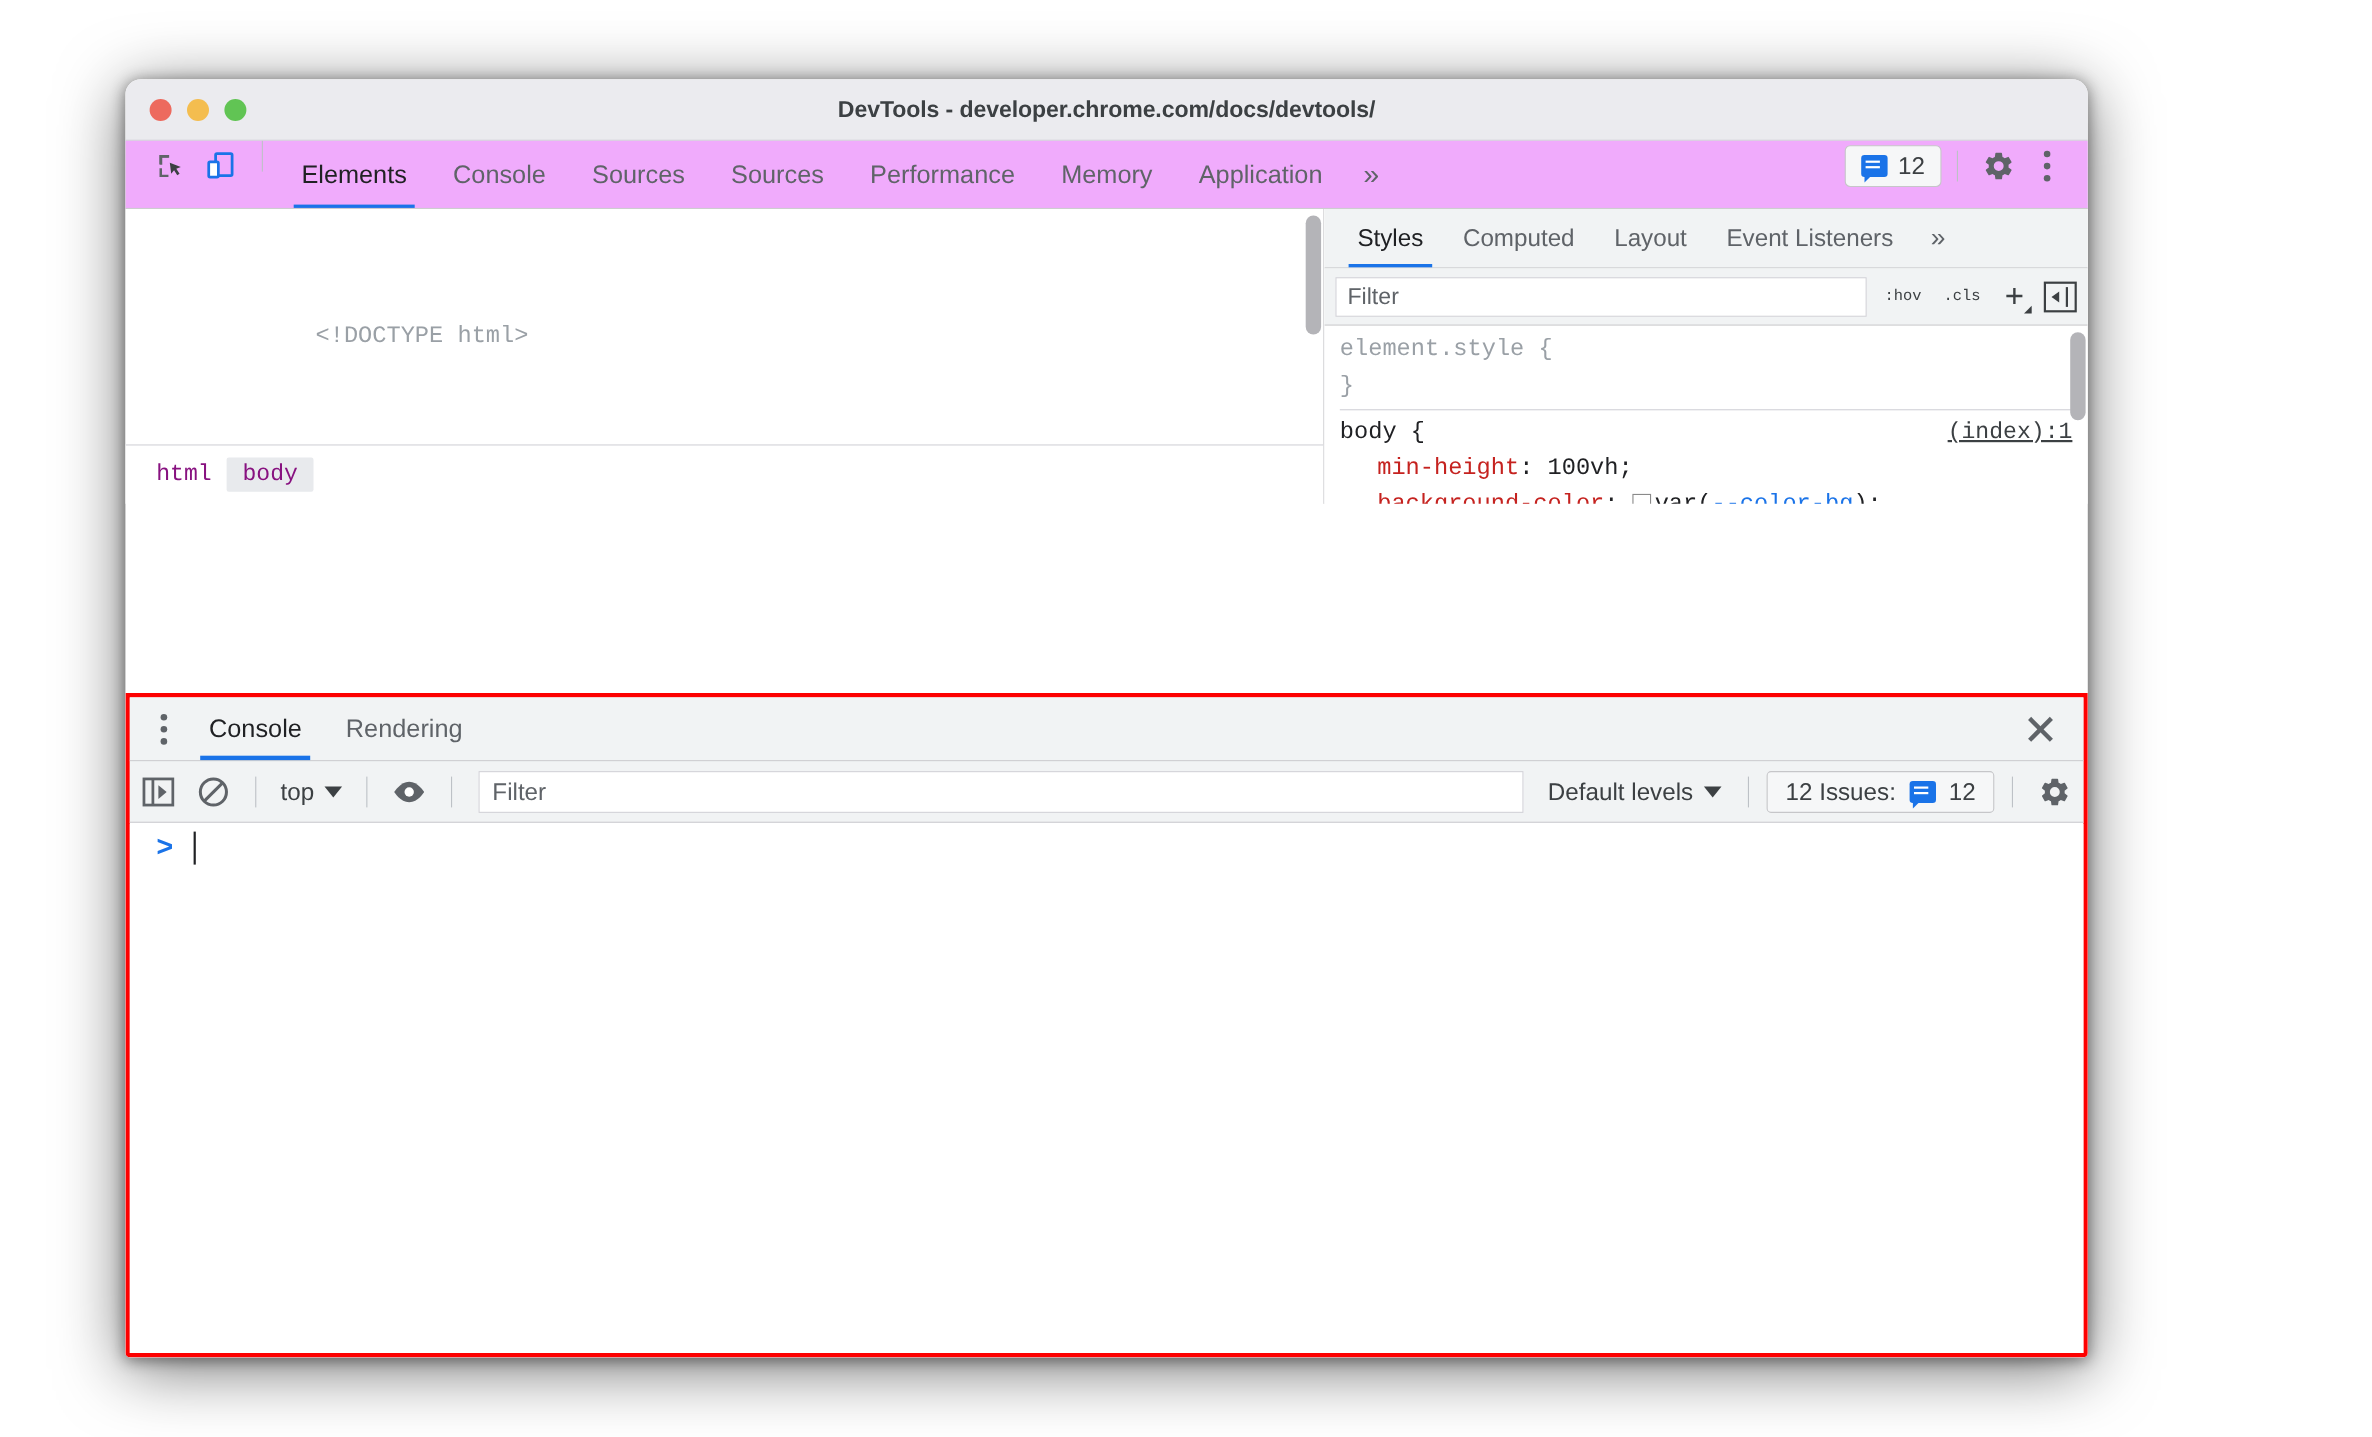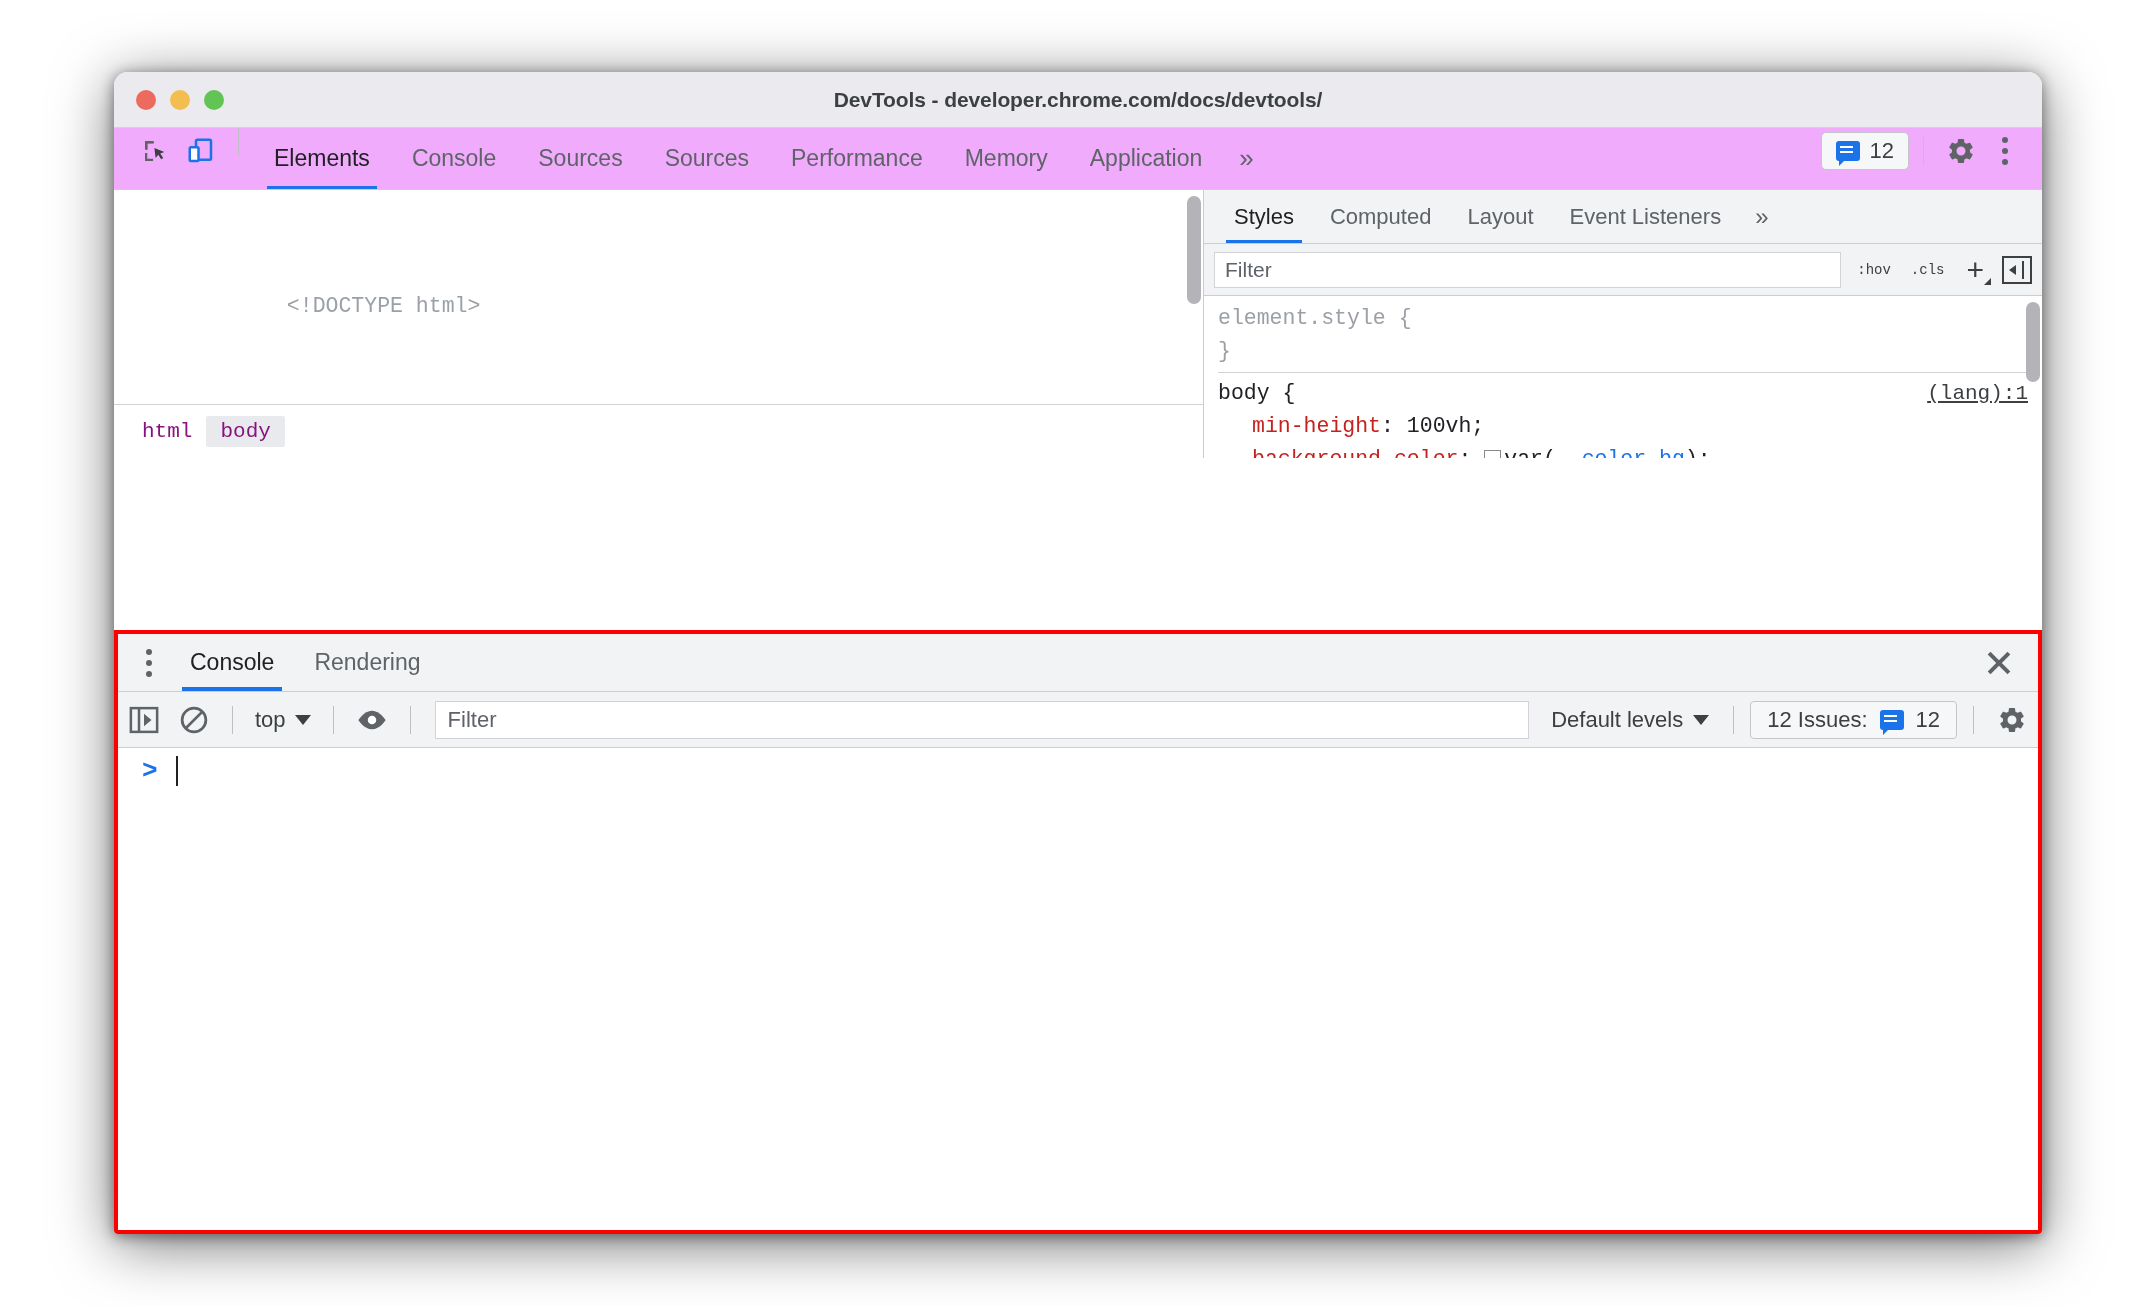--- a/index.html
+++ b/index.html
@@ -3,21 +3,21 @@
 <meta charset="utf-8">
 <style>
   * { box-sizing: border-box; margin: 0; padding: 0; }
   html, body { width: 2156px; height: 1306px; background: #ffffff; }
   body { font-family: "Liberation Sans", sans-serif; overflow: hidden; }
 
   .stage { position: relative; width: 2156px; height: 1306px; background:#fff; }
 
   .window {
     position: absolute; left: 114px; top: 72px;
-    width: 1928px; height: 1162px;
+    width: 1784px; height: 1162px;
     background: #ffffff;
     border-radius: 14px 14px 4px 4px;
     box-shadow: 0 10px 60px rgba(0,0,0,0.55), 0 2px 14px rgba(0,0,0,0.45);
     overflow: hidden;
   }
 
   
   .titlebar {
     position: relative; height: 56px;
     background: #ebebef;
@@ -311,21 +311,21 @@
           <div class="plus">+</div>
           <div class="sidebtn"></div>
         </div>
         <div class="css">
           <div class="css-rule">
             <div><span class="sel-grey">element.style</span> <span class="sel-grey">{</span></div>
             <div><span class="sel-grey">}</span></div>
           </div>
           <div style="margin-top:4px;">
             <div>
-              <span class="srclink">(lang):1</span>
+              <span class="srclink">(index):1</span>
               <span>body</span>
               <span>{</span>
             </div>
             <div style="padding-left:34px;">
               <span class="prop">min-height</span><span>: </span><span>100vh;</span>
             </div>
             <div style="padding-left:34px;">
               <span class="prop">background-color</span><span>: </span><span class="sw" style="background:#ffffff;"></span><span>var(</span><span class="varname">--color-bg</span><span>);</span>
             </div>
 

